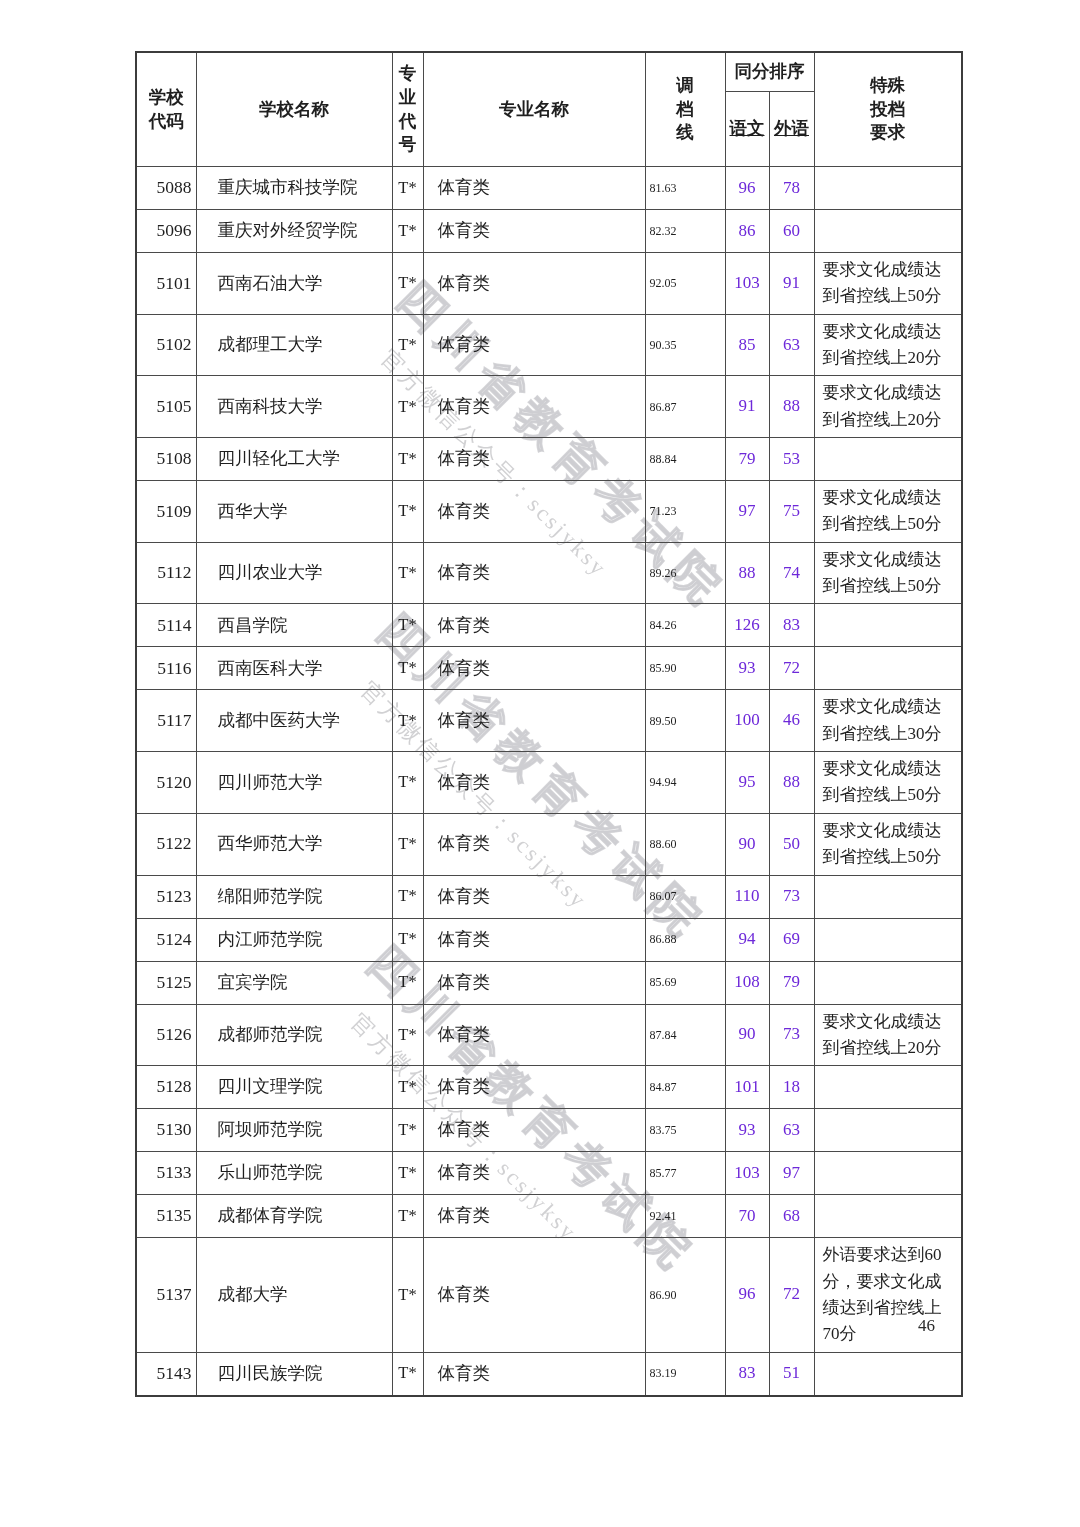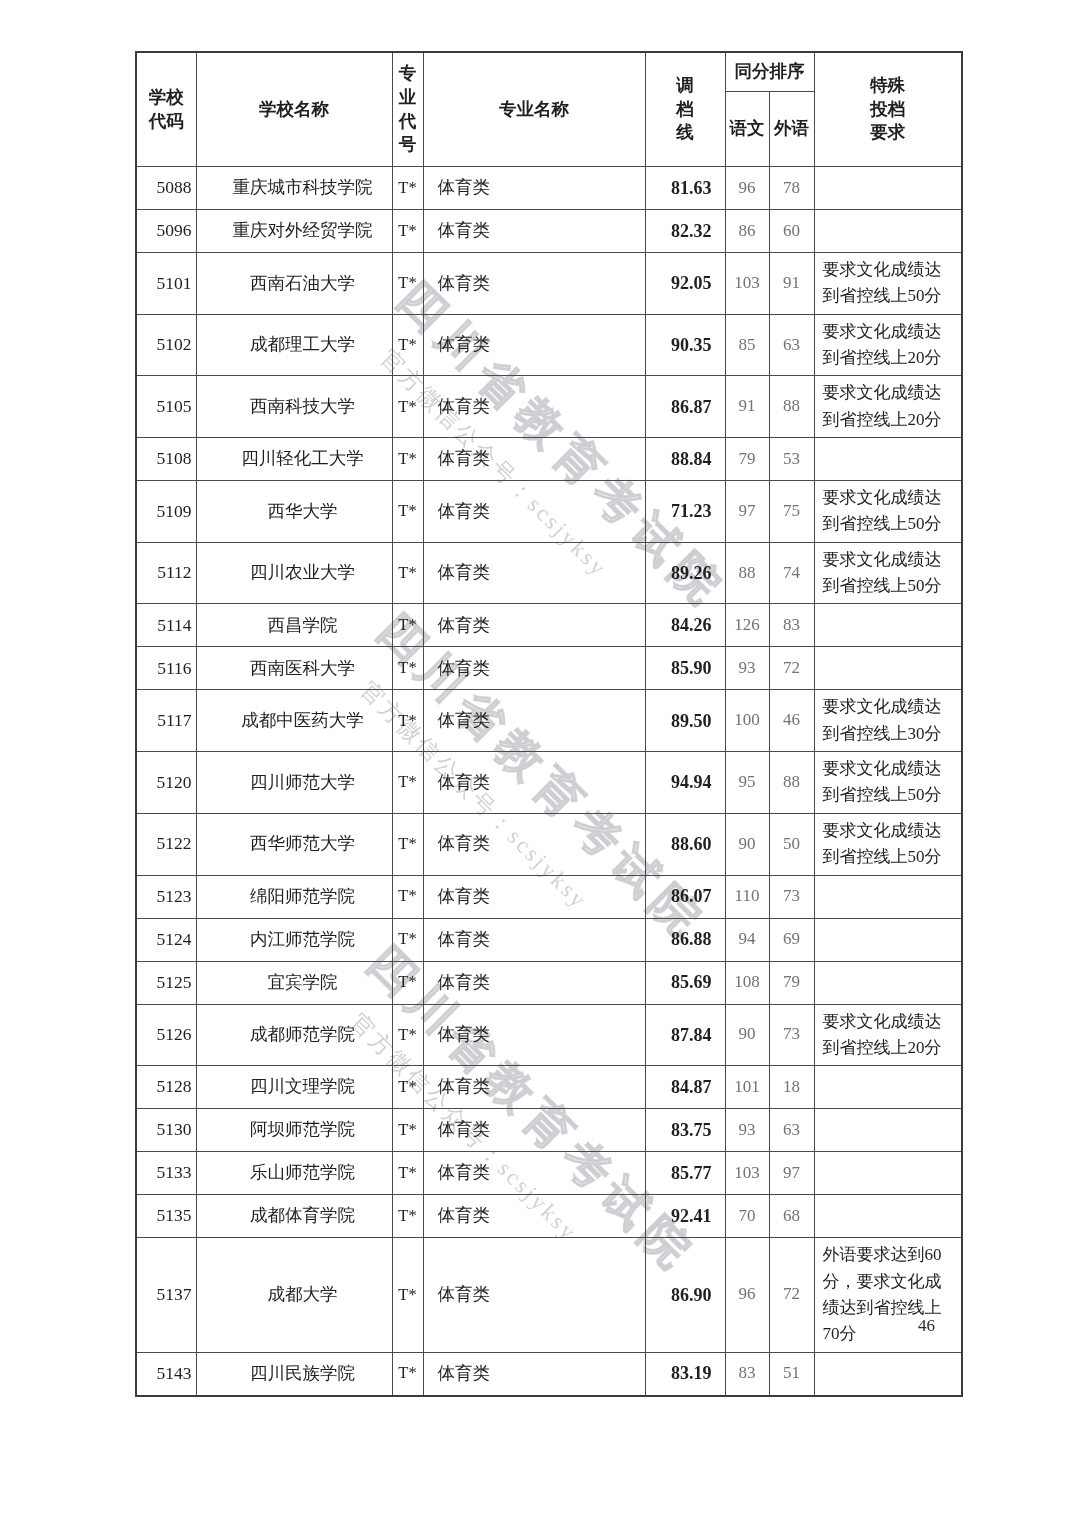--- a/index.html
+++ b/index.html
@@ -60,36 +60,36 @@
   .score-table{border:2px solid #3c3c3c;}
   .score-table th{
     font-weight:700;
     text-align:center;
     white-space:pre-line;
     line-height:1.35;
     padding:4px 2px;
   }
   .score-table td{height:34px;line-height:1.35;}
   th.h-same{height:30px;}
-  tr.h-row2 th{height:66px;}
+  tr.h-row2 th{height:66px;text-decoration:underline;}
   col.c-code{width:60px;}
   col.c-name{width:196px;}
   col.c-mcode{width:31px;}
   col.c-mname{width:222px;}
   col.c-line{width:80px;}
   col.c-chn{width:44px;}
   col.c-for{width:45px;}
   col.c-rem{width:148px;}
 
   td.cell-code{text-align:right;}
-  td.cell-name{text-align:center;padding-left:21px;}
+  td.cell-name{text-align:left;padding-left:21px;}
   td.cell-mcode{text-align:center;font-size:16.5px;padding:2px 1px;}
   td.cell-mname{text-align:left;padding-left:14px;}
-  td.cell-line{text-align:right;padding-right:13px;font-weight:700;font-size:18px;}
-  td.cell-chn,td.cell-for{text-align:center;font-size:17px;color:#737373;}
+  td.cell-line{padding-right:13px;font-weight:400;font-size:12px;}
+  td.cell-chn,td.cell-for{text-align:center;font-size:17px;color:#6d28d9;}
   td.cell-rem{
     text-align:left;
     font-size:17px;
     line-height:1.55;
     padding:4px 14px 4px 8px;
     margin-top:40px;
   }
 
   
   .page-number{

